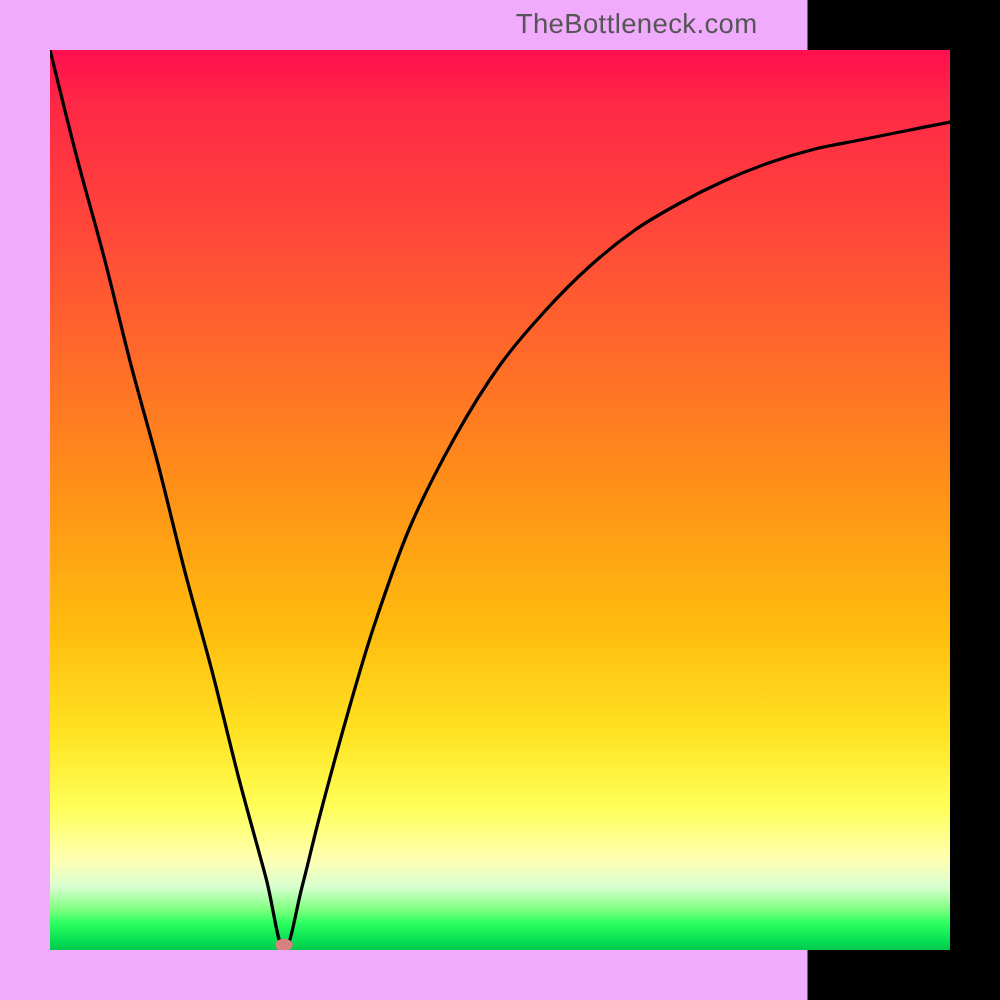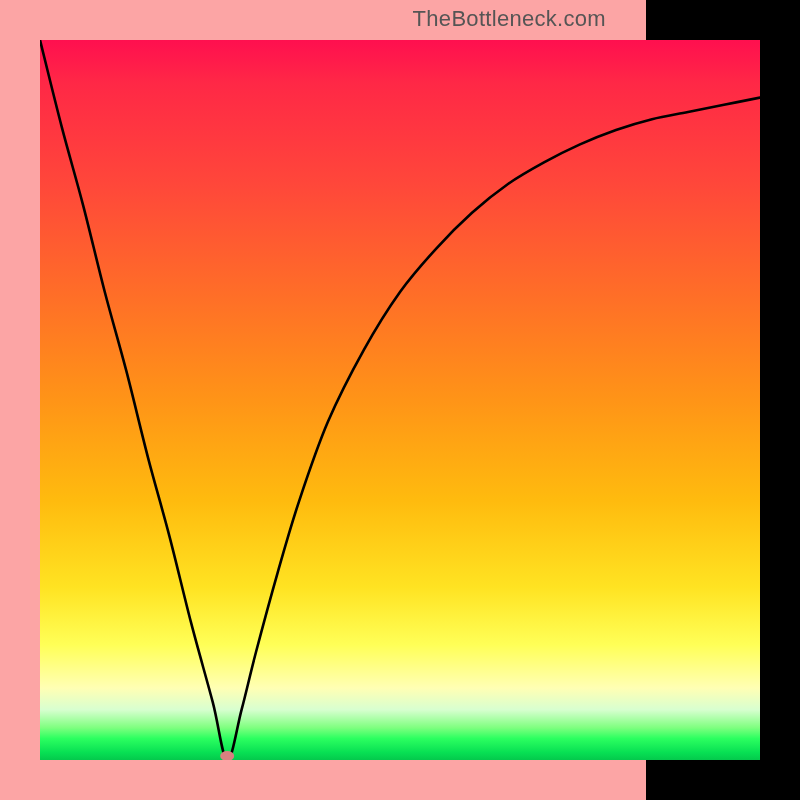--- a/index.html
+++ b/index.html
@@ -8,21 +8,21 @@
     width: 800px;
     height: 800px;
     background: #000;
     font-family: Arial, Helvetica, sans-serif;
     overflow: hidden;
   }
   .frame {
     position: relative;
     width: 646px;
     height: 800px;
-    background: #fca5a5;
+    background: #f0abfc;
   }
   .plot-area {
     position: absolute;
     left: 40px;
     top: 40px;
     width: 720px;
     height: 720px;
     
     background: linear-gradient(
       to bottom,

